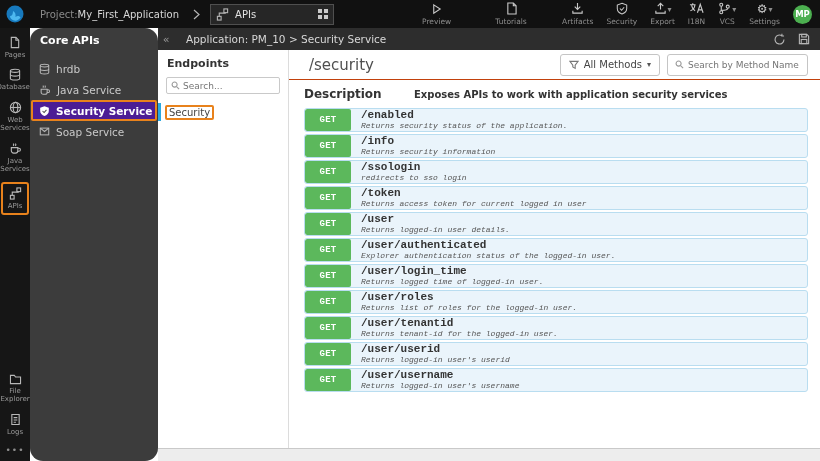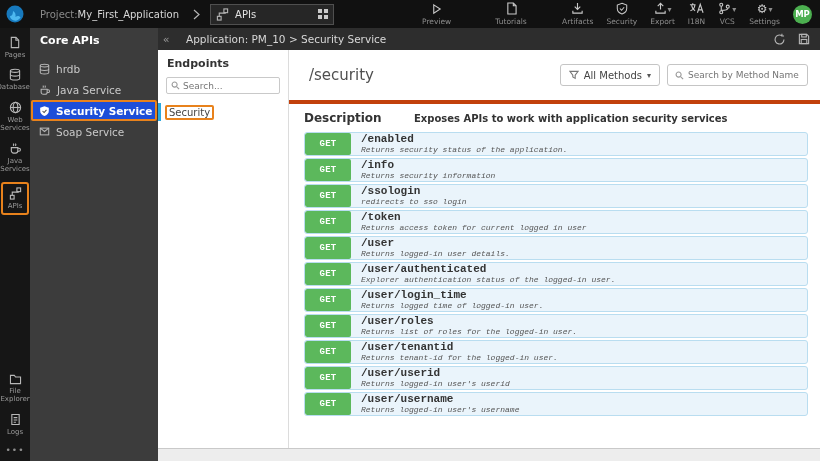--- a/index.html
+++ b/index.html
@@ -32,25 +32,25 @@
 
   
   .iconbar { width:30px; background:#161616; display:flex; flex-direction:column; align-items:center; padding-top:8px; flex:none; }
   .nav-item { width:28px; display:flex; flex-direction:column; align-items:center; gap:2px; margin-bottom:9px; color:#9a9a9a; font-size:7px; text-align:center; line-height:1.2; cursor:default; }
   .nav-item .glyph { color:#b8b8b8; }
   .nav-item.active { border:2px solid #e8821c; border-radius:3px; padding:3px 0 2px; }
   .nav-bottom { margin-top:auto; width:100%; display:flex; flex-direction:column; align-items:center; }
   .more-dots { color:#8d8d8d; font-size:9px; letter-spacing:1px; margin-bottom:6px; }
 
   
-  .coreapis { width:128px; background:#3c3c3c; flex:none; display:flex; flex-direction:column; }
+  .coreapis { width:128px; background:#3c3c3c; flex:none; display:flex; flex-direction:column;border-radius:13px; }
   .coreapis-header { height:24px; display:flex; align-items:center; padding-left:10px; color:#fff; font-size:11px; font-weight:bold; margin-bottom:6px; }
   .core-item { height:21px; display:flex; align-items:center; gap:6px; padding-left:9px; color:#c9c9c9; font-size:10.5px; white-space:nowrap; cursor:default; }
   .core-item .glyph { color:#b8b8b8; }
-  .core-item.active { background:#1d4ed8; border:2px solid #e8821c; border-radius:2px; margin:0 1px; padding-left:6px; color:#fff; font-weight:bold;text-align:right; }
+  .core-item.active { background:#4c1d95; border:2px solid #e8821c; border-radius:2px; margin:0 1px; padding-left:6px; color:#fff; font-weight:bold;text-align:right; }
   .core-item.active .glyph { color:#fff; }
 
   
   .right-region { flex:1; display:flex; flex-direction:column; min-width:0; }
   .content-header { height:22px; background:#2d2d2d; display:flex; align-items:center; flex:none; }
   .collapse-btn { width:16px; text-align:center; color:#9a9a9a; font-size:11px; cursor:default; }
   .breadcrumb { font-size:10.5px; color:#d8d8d8; margin-left:12px; }
   .header-actions { margin-left:auto; display:flex; align-items:center; gap:12px; margin-right:10px; color:#b5b5b5; }
 
   .content-body { flex:1; display:flex; min-height:0; }
@@ -60,21 +60,21 @@
   .ep-title { font-size:11px; font-weight:bold; color:#333; padding:0 9px; margin-bottom:7px; }
   .ep-search { margin:0 8px 9px; height:17px; border:1px solid #c9c9c9; border-radius:2px; display:flex; align-items:center; padding:0 4px; gap:3px; color:#999; }
   .ep-search input { border:none; outline:none; width:100%; font-size:9px; color:#555; font-family:inherit; background:transparent; }
   .ep-item { height:18px; display:flex; align-items:center; border-left:3px solid transparent; padding-left:4px; cursor:default; }
   .ep-item.active { border-left-color:#29a8e0; }
   .ep-item .ep-item-label { font-size:10px; color:#444; }
   .ep-item.active .ep-item-label { border:2px solid #e8821c; border-radius:2px; padding:0 2px; }
 
   
   .main-panel { flex:1; background:#fff; display:flex; flex-direction:column; min-width:0; }
-  .main-toolbar { height:54px; flex:none; display:flex; align-items:center; padding:0 12px 0 20px; border-bottom:4px solid #c2410c; }
+  .main-toolbar { height:30px; flex:none; display:flex; align-items:center; padding:0 12px 0 20px; border-bottom:1px solid #c2410c; }
   .main-title { font-size:15px; color:#4f4f4f; }
   .toolbar-right { margin-left:auto; display:flex; align-items:center; gap:7px; }
   .methods-dd { height:22px; border:1px solid #c5c5c5; border-radius:3px; display:flex; align-items:center; gap:5px; padding:0 8px; font-size:10px; color:#444; cursor:default; }
   .methods-dd .glyph { color:#777; }
   .dd-caret { font-size:8px; color:#555; }
   .main-search { width:141px; height:22px; border:1px solid #c5c5c5; border-radius:3px; display:flex; align-items:center; padding:0 7px; gap:4px; color:#999; }
   .main-search input { border:none; outline:none; width:100%; font-size:9px; color:#555; font-family:inherit; }
 
   .desc-row { display:flex; align-items:center; padding:7px 12px 5px 15px; flex:none; }
   .desc-label { width:110px; font-size:12px; font-weight:bold; color:#333; flex:none; }

